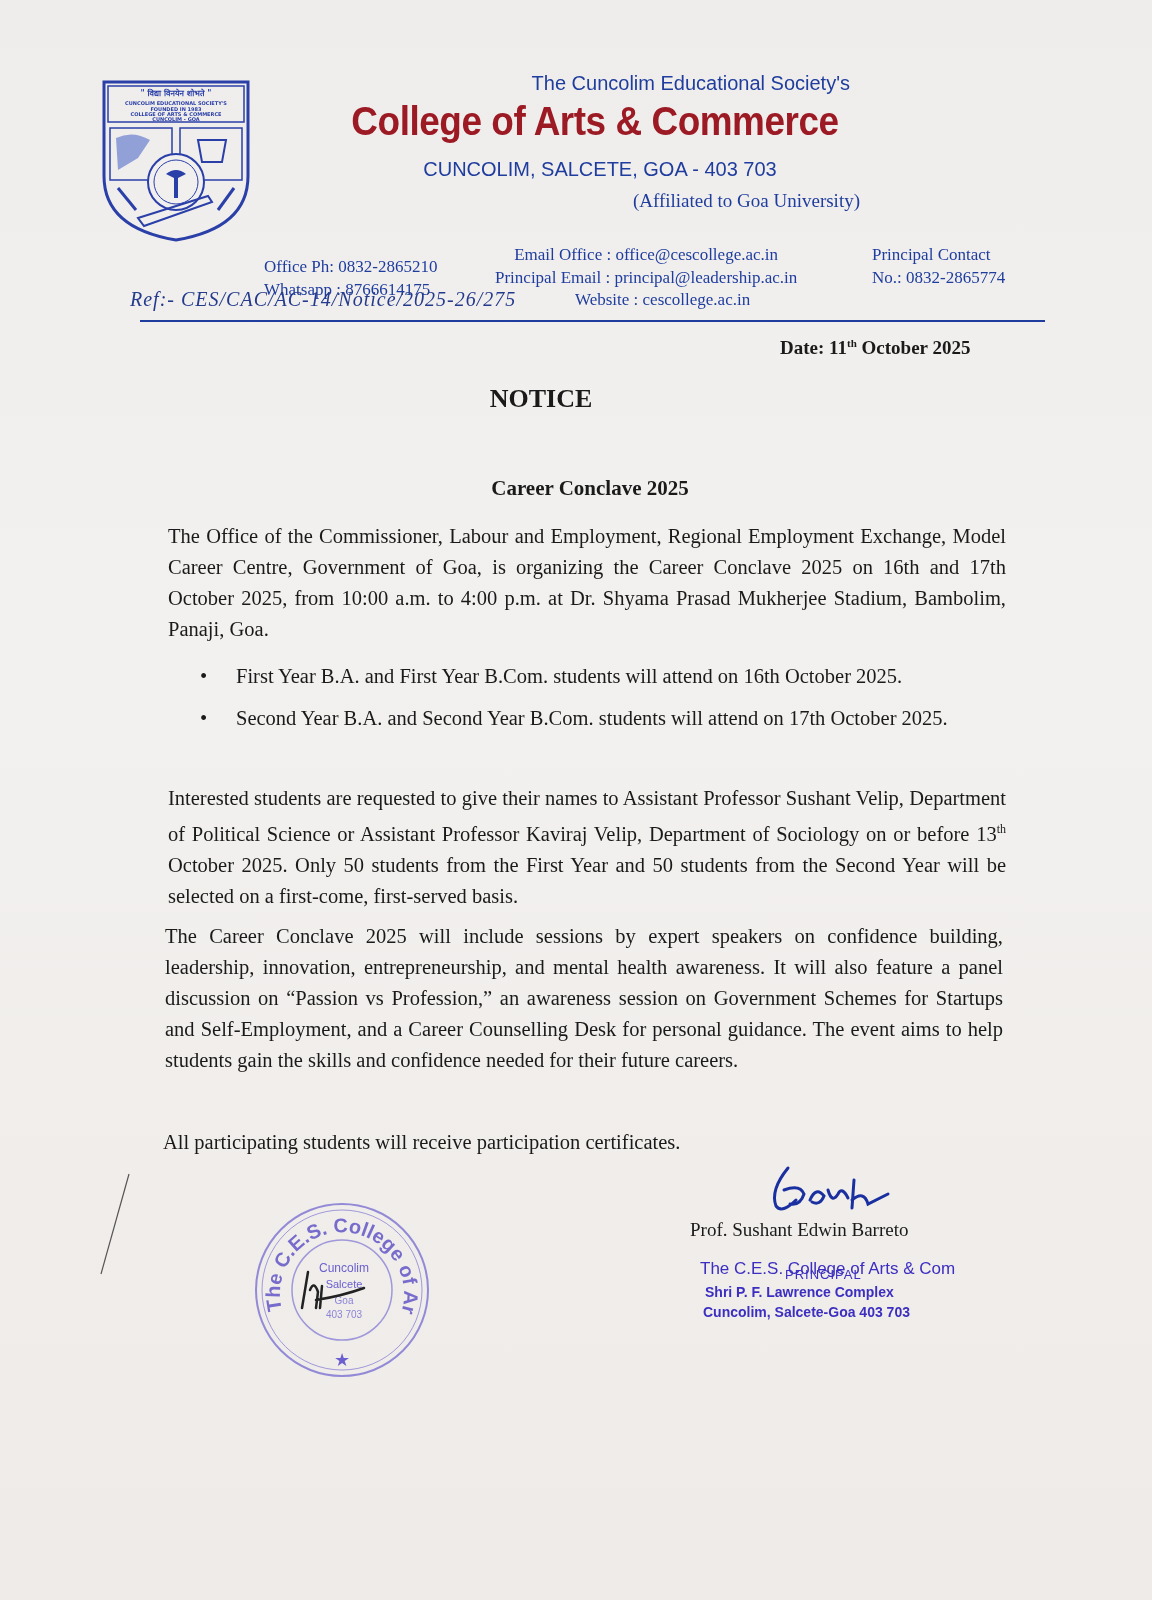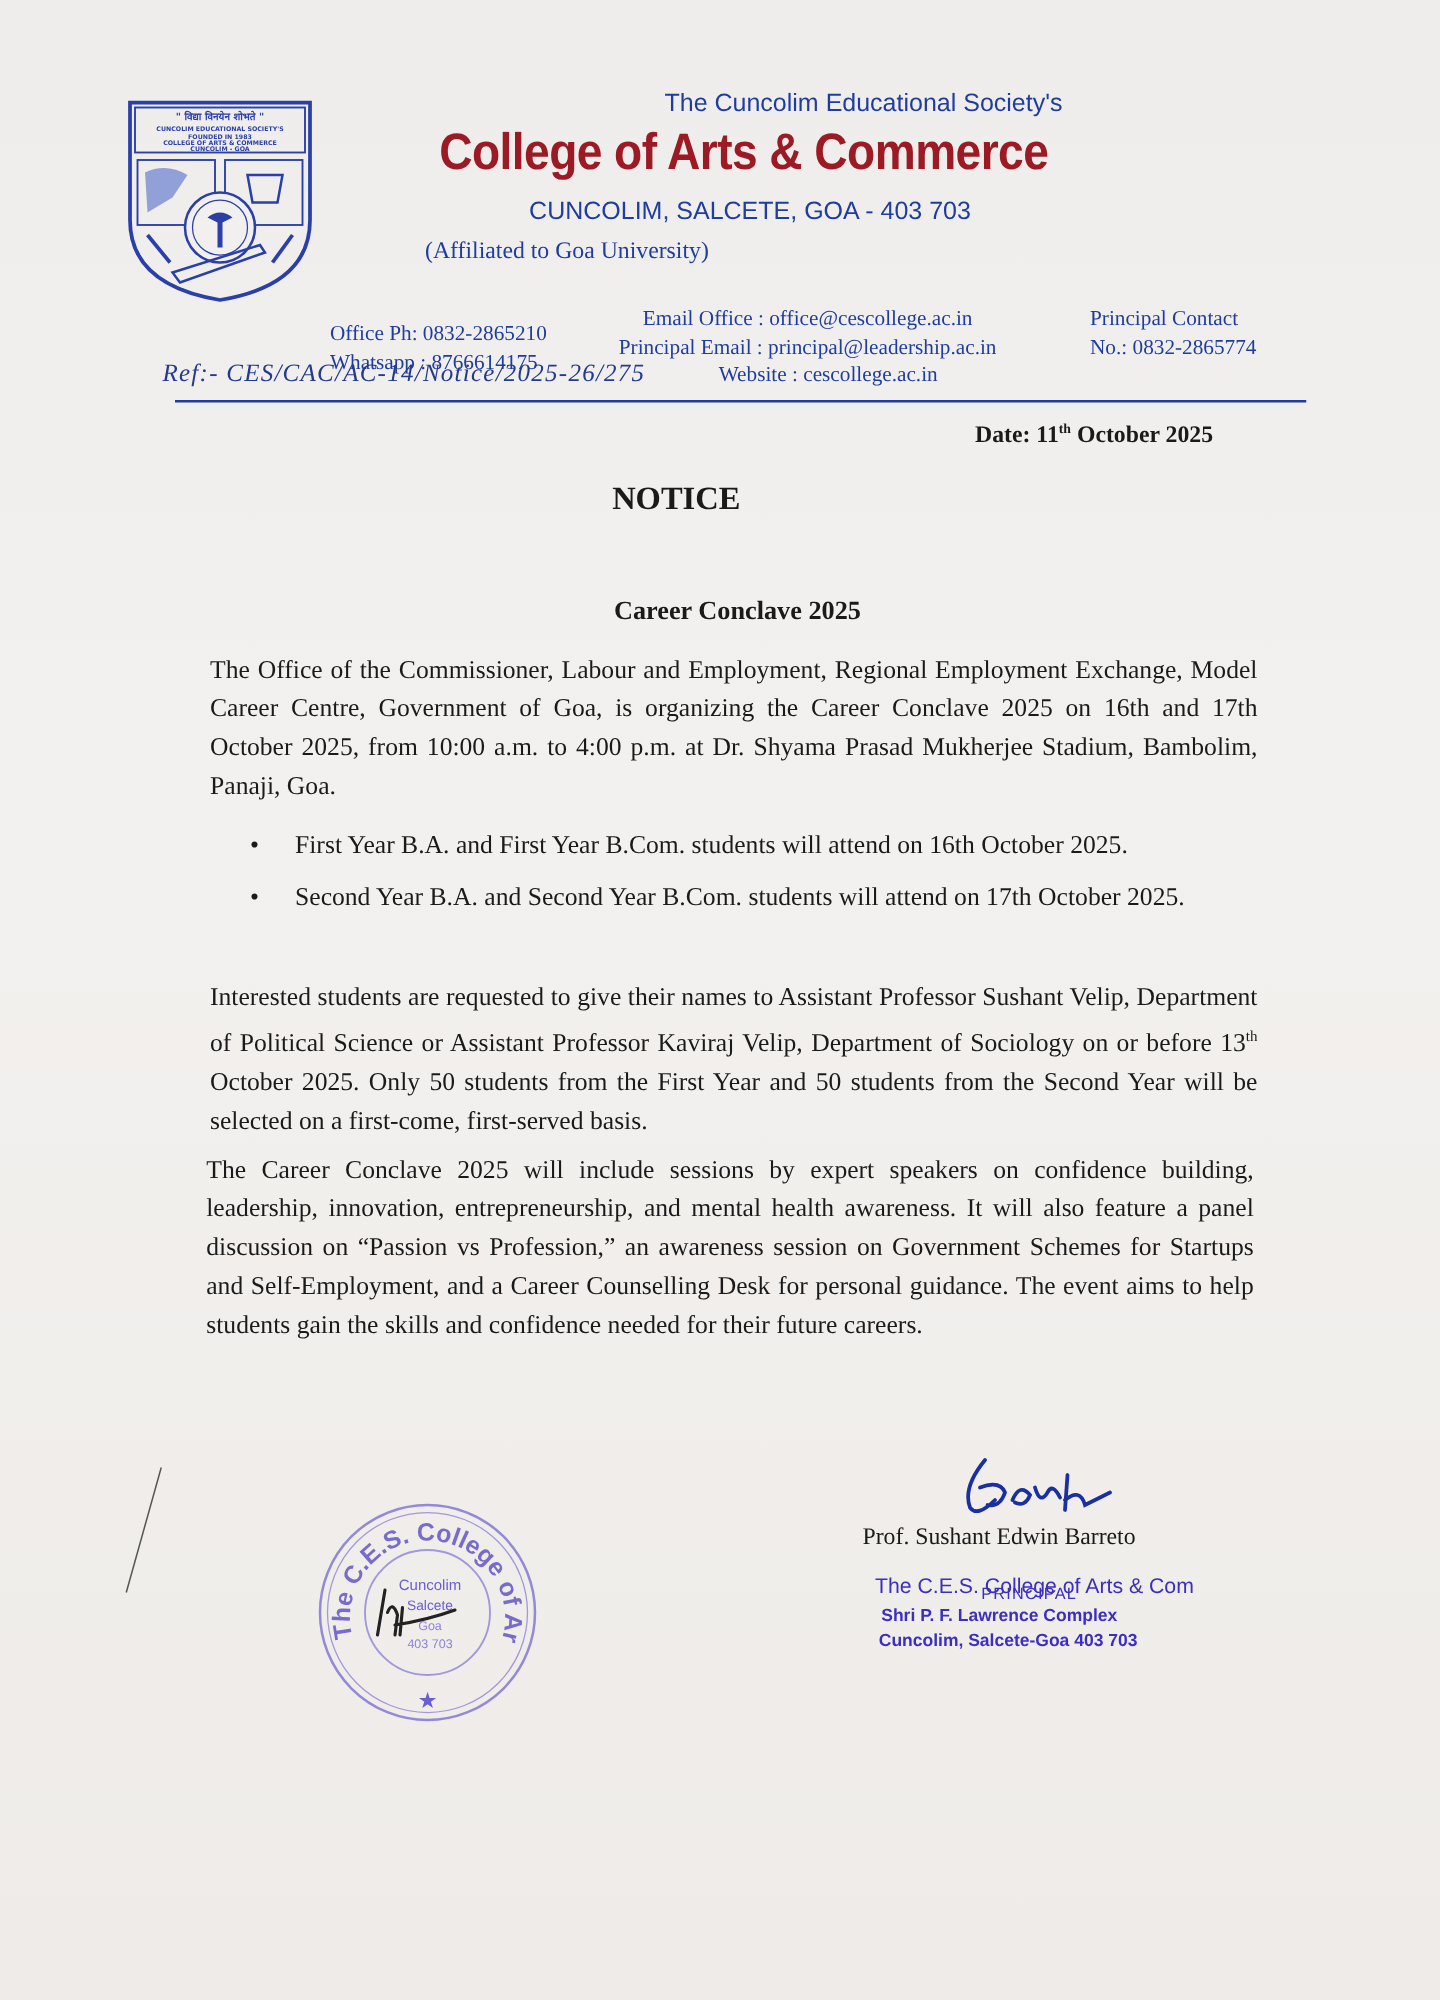--- a/index.html
+++ b/index.html
@@ -21,21 +21,21 @@
     .hdr-college {
       position: absolute; left: 320px; top: 98px; width: 550px; text-align: center;
       font-family: "Liberation Sans", sans-serif; font-weight: bold; font-size: 41px;
       color: #9c1a24; letter-spacing: -0.5px; transform: scaleX(0.9); transform-origin: center;
     }
     .hdr-address {
       position: absolute; left: 340px; top: 158px; width: 520px; text-align: center;
       font-family: "Liberation Sans", sans-serif; font-size: 20px; color: #1f3d9e;
     }
     .hdr-affil {
-      position: absolute; left: 340px; top: 190px; width: 520px; text-align: left;
+      position: absolute; left: 340px; top: 190px; width: 520px; text-align: right;
       font-size: 19px; color: #1f3d9e;
     }
     .contact { position: absolute; font-size: 17px; color: #1f3d9e; line-height: 23px; white-space: nowrap; }
     .c1 { left: 264px; top: 243px; margin-top: 12px; }
     .c2 { left: 495px; top: 243px; text-align: center; }
     .c3 { left: 872px; top: 243px; }
     .website { position: absolute; left: 575px; top: 290px; font-size: 17px; color: #1f3d9e; }
     .hr { position: absolute; left: 140px; top: 320px; width: 905px; height: 2px; background: #1f3d9e; }
     .ref {
       position: absolute; left: 130px; top: 288px; font-family: Liberation Serif, serif;
@@ -120,20 +120,21 @@
 
   <div class="bullets b-wrap">
     <div class="bullet"><span class="dot">•</span><span>First Year B.A. and First Year B.Com. students will attend on 16th October 2025.</span></div>
     <div class="bullet"><span class="dot">•</span><span>Second Year B.A. and Second Year B.Com. students will attend on 17th October 2025.</span></div>
   </div>
 
   <div class="body p2"><span>Interested students are requested to give their names to Assistant Professor Sushant Velip, Department of Political Science or Assistant Professor Kaviraj Velip, Department of Sociology on or before 13</span><sup>th</sup><span> October 2025. Only 50 students from the First Year and 50 students from the Second Year will be selected on a first-come, first-served basis.</span></div>
 
   <div class="body p3">The Career Conclave 2025 will include sessions by expert speakers on confidence building, leadership, innovation, entrepreneurship, and mental health awareness. It will also feature a panel discussion on “Passion vs Profession,” an awareness session on Government Schemes for Startups and Self-Employment, and a Career Counselling Desk for personal guidance. The event aims to help students gain the skills and confidence needed for their future careers.</div>
 
+  <div class="body p4">All participating students will receive participation certificates.</div>
 
   <svg class="signature" viewBox="0 0 160 60">
     <path d="M28 8 Q10 30 16 46 Q22 54 36 40 M24 30 Q40 24 44 34 Q40 46 30 44 M50 40 Q56 26 64 36 Q60 46 52 42 M68 30 Q72 44 78 34 Q82 26 88 38 M94 20 L92 48 M92 40 Q104 30 108 44 Q120 38 128 34" fill="none" stroke="#1a2fa0" stroke-width="3" stroke-linecap="round"></path>
   </svg>
   <div class="sig-name">Prof. Sushant Edwin Barreto</div>
   <div class="stamp-text st1">PRINCIPAL</div>
   <div class="stamp-text st2">The C.E.S. College of Arts &amp; Com</div>
   <div class="stamp-text st3">Shri P. F. Lawrence Complex</div>
   <div class="stamp-text st4">Cuncolim, Salcete-Goa 403 703</div>
 

